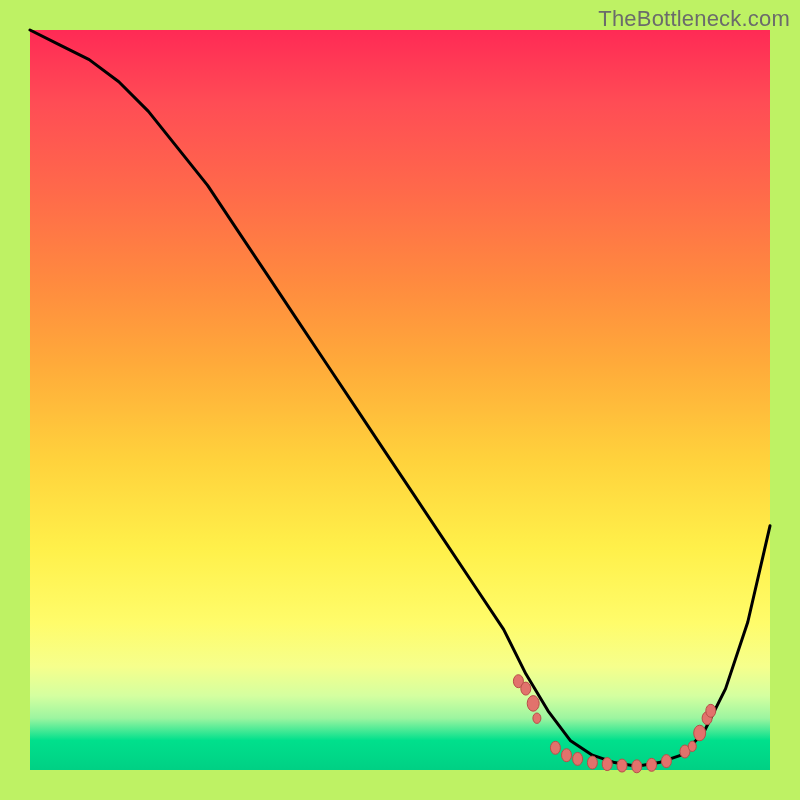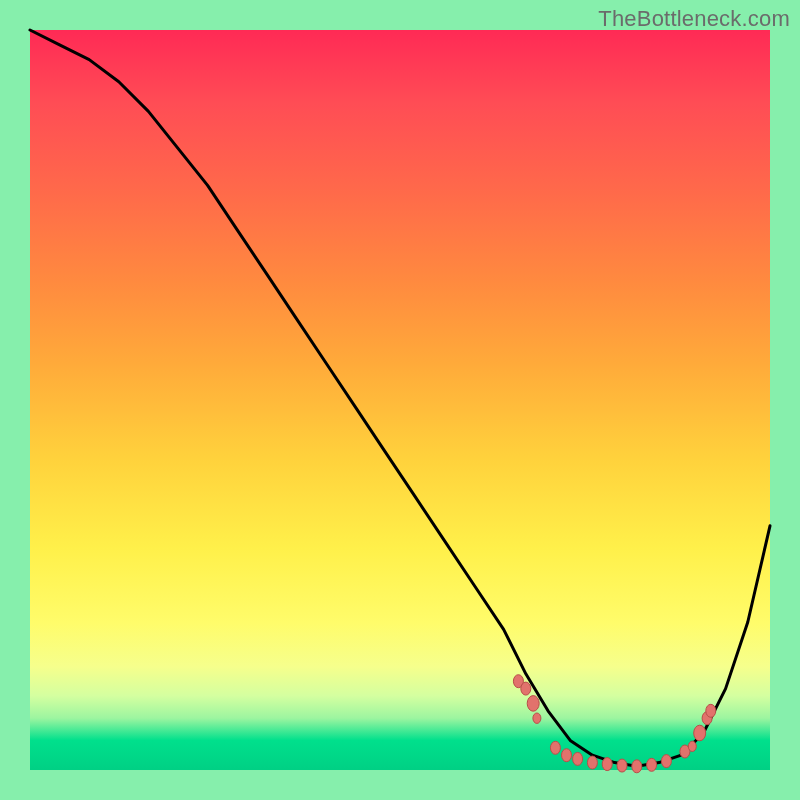--- a/index.html
+++ b/index.html
@@ -10,21 +10,21 @@
     background: #000;
     overflow: hidden;
     font-family: Arial, Helvetica, sans-serif;
   }
   .frame {
     position: absolute;
     left: 0;
     top: 0;
     width: 800px;
     height: 800px;
-    background: #86efac;
+    background: #bef264;
   }
   .plot {
     position: absolute;
     left: 30px;
     top: 30px;
     width: 740px;
     height: 740px;
     background: linear-gradient(to bottom,
       #ff2a55 0%,
       #ff4d55 10%,

